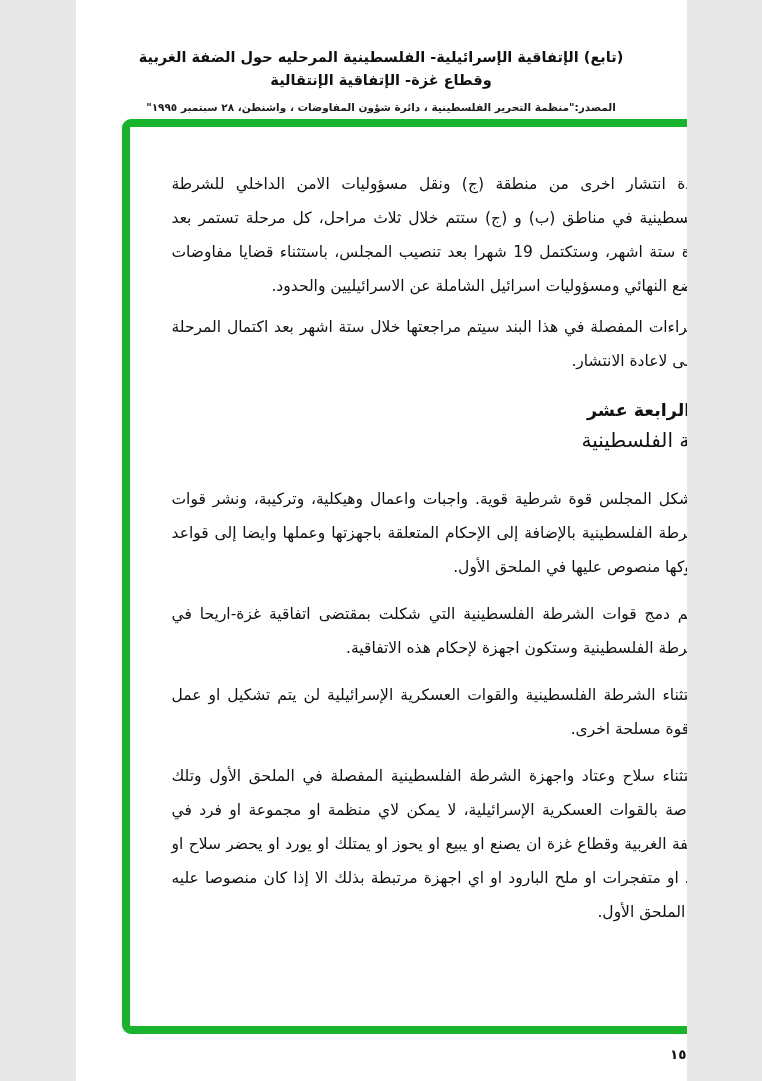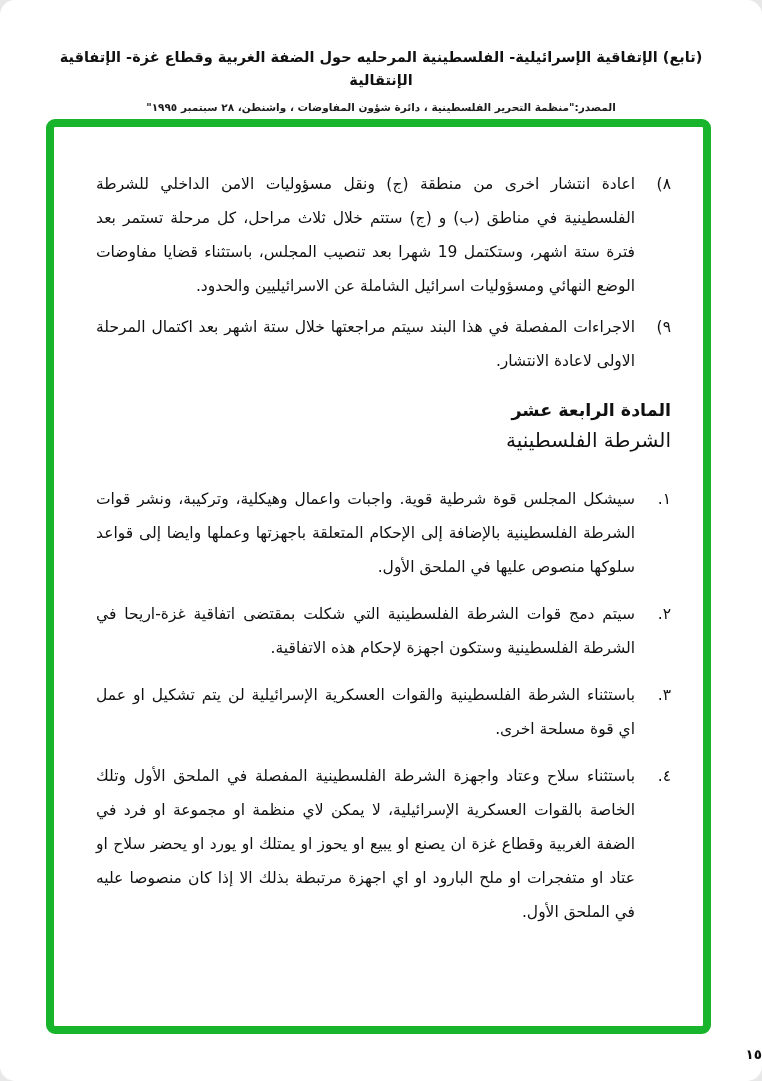--- a/index.html
+++ b/index.html
@@ -1,25 +1,24 @@
 <!DOCTYPE html>
 <html lang="ar"><head>
 <meta charset="utf-8">
 <style>
   * { margin:0; padding:0; box-sizing:border-box; }
   html,body { background:#e8e8e8; }
   .page {
     position:relative;
-    width:762px; height:1081px;
+    width:611px; height:1081px;
     margin:0 auto;
     background:#ffffff;
     font-family:"DejaVu Sans", sans-serif;
     color:#111;
     overflow:hidden;
-    border-radius:15px;
   }
   
   .doc-header {
     position:absolute;
     top:46px; left:40px; right:40px;
     direction:rtl;
     text-align:center;
   }
   .doc-header .title {
     font-size:14.5px;

